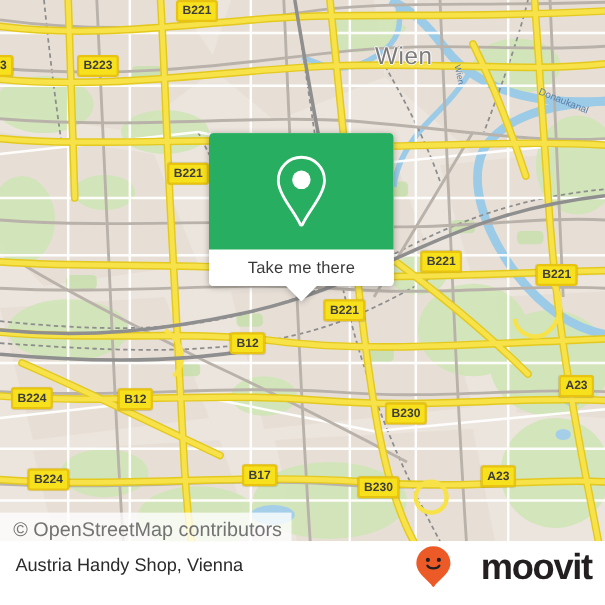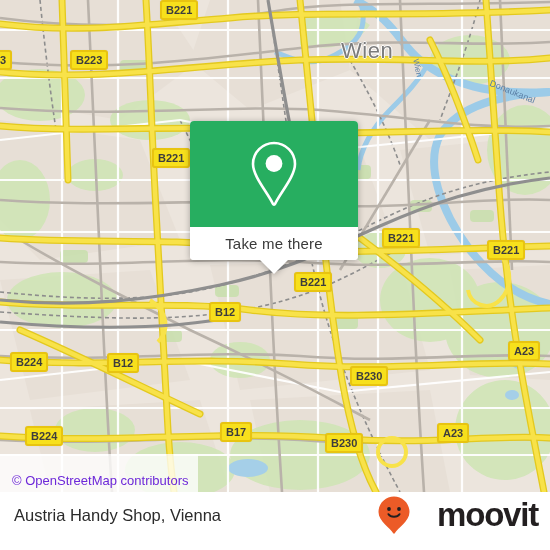--- a/index.html
+++ b/index.html
@@ -79,25 +79,25 @@
     white-space: nowrap;
     box-shadow: 0 0 1px rgba(0,0,0,.12);
   }
 
   
   #attribution {
     position: absolute;
     left: 0;
     bottom: 0;
     background: rgba(255,255,255,0.78);
-    color: #6d28d9;
-    font-family: "Liberation Sans", sans-serif;
-    font-size: 13px;
+    color: #737373;
+    font-family: "Liberation Sans", sans-serif;
+    font-size: 18px;
     line-height: 22px;
-    padding: 16px 9px 0 12px;
+    padding: 4px 9px 0 12px;
     white-space: nowrap;
   }
 
   
   #popup {
     position: absolute;
     left: 190px;
     top: 121px;
     width: 168px;
     z-index: 20;

